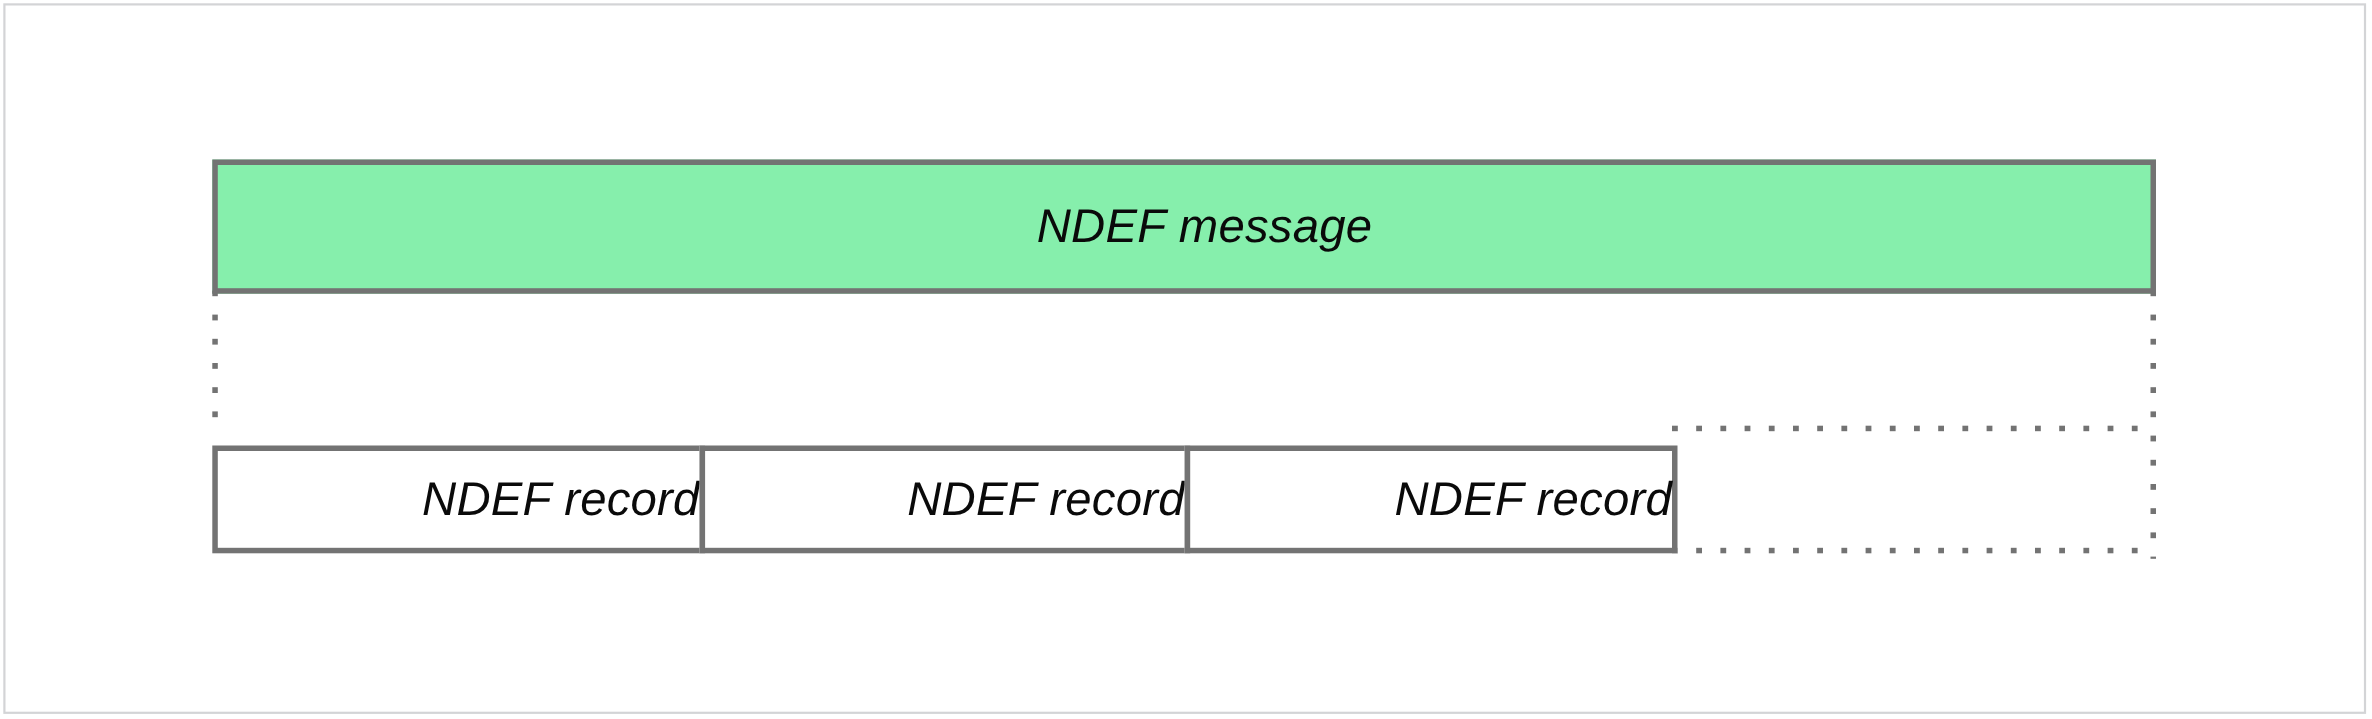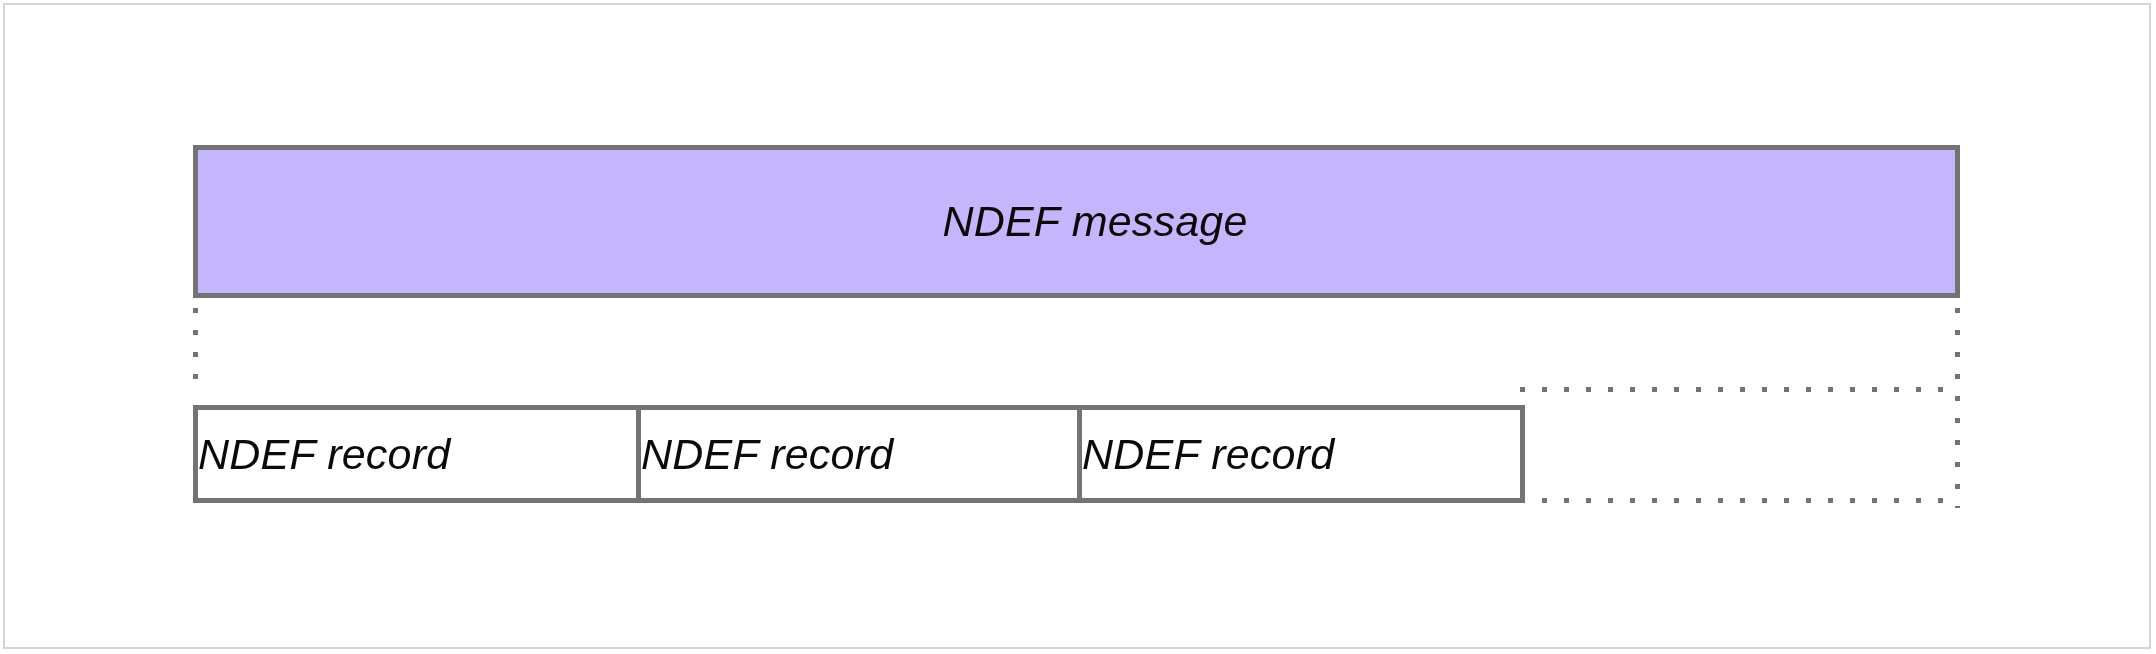--- a/index.html
+++ b/index.html
@@ -41,24 +41,24 @@
     width: 2156px;
     height: 654px;
   }
 
   
   .msg-box {
     position: absolute;
     left: 193px;
     top: 145px;
     width: 1767px;
-    height: 153px;
+    height: 122px;
     box-sizing: border-box;
     border: 5px solid #737373;
-    background: #c4b5fd;
+    background: #86efac;
     display: flex;
     align-items: center;
     justify-content: center;
     padding-left: 37px;
   }
 
   .msg-label {
     font-style: italic;
     font-size: 43px;
     line-height: 1;
@@ -127,21 +127,21 @@
     display: flex;
     align-items: stretch;
   }
 
   .record-box {
     box-sizing: border-box;
     border: 5px solid #737373;
     background: #ffffff;
     display: flex;
     align-items: center;
-    justify-content: flex-start;
+    justify-content: flex-end;
     margin-right: -5px;
     margin-top: 18px;
   }
 
   .record-box:last-child {
     margin-right: 0;
   }
 
   .record-label {
     font-style: italic;

